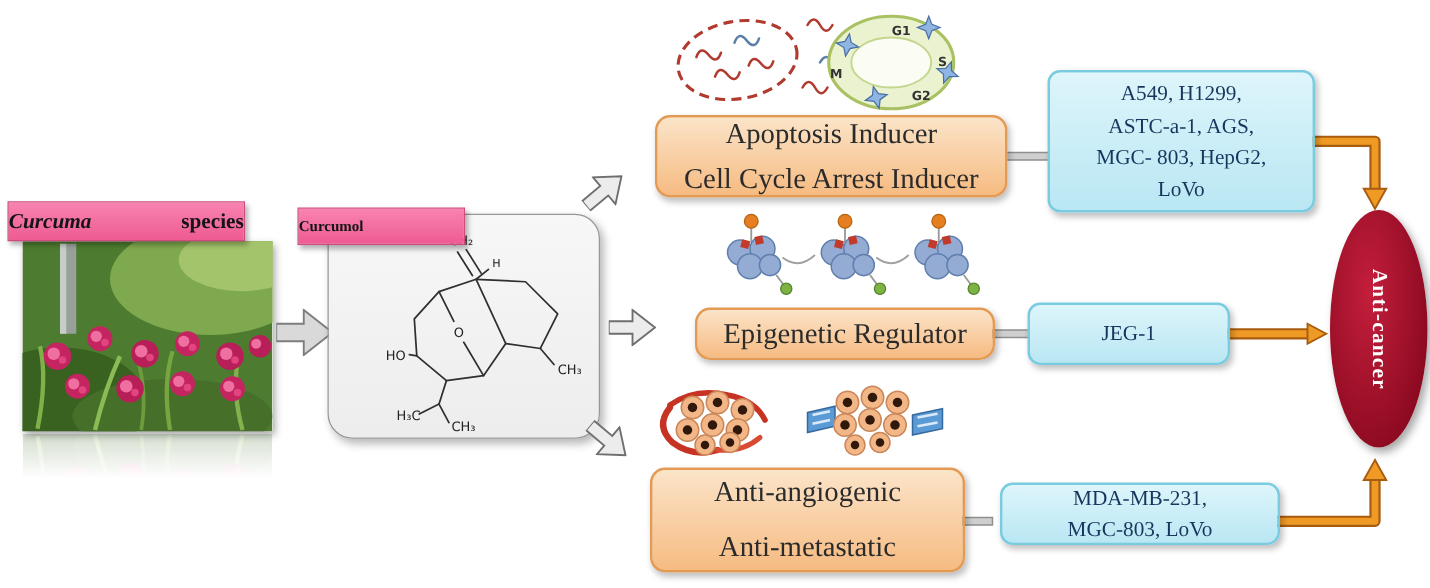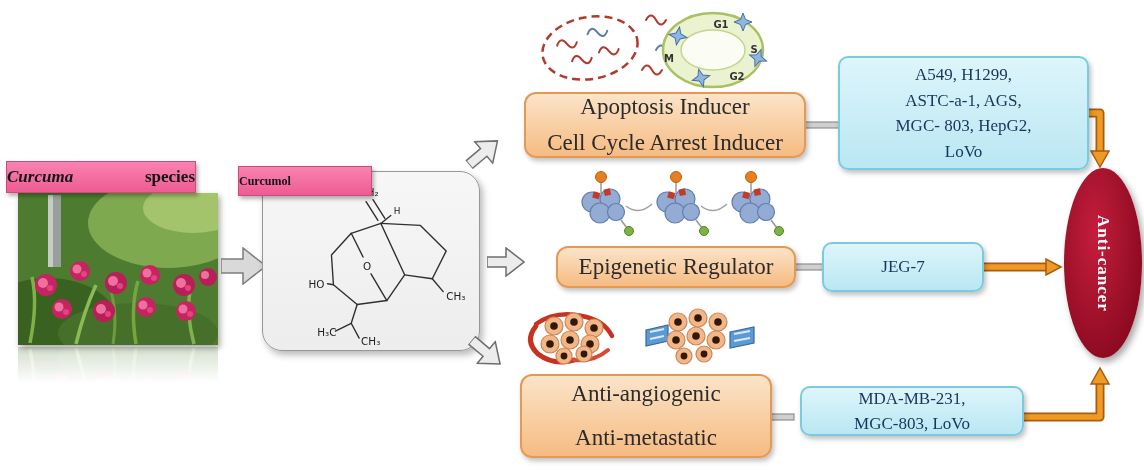--- a/index.html
+++ b/index.html
@@ -33,21 +33,21 @@
   .mech-box{position:absolute;display:flex;align-items:center;justify-content:center;z-index:2;
     background:linear-gradient(180deg,#fbe4c8 0%,#f6bb82 100%);border:2px solid #e39a55;border-radius:12px;
     color:#2b2b2b;font-size:23px;text-align:center;box-shadow:2px 3px 5px rgba(0,0,0,.25);line-height:1.55}
   #box-apoptosis{left:524px;top:92px;width:282px;height:66px}
   #box-epigenetic{left:556px;top:246px;width:240px;height:42px}
   #box-angio{left:520px;top:374px;width:252px;height:84px;line-height:1.9}
 
   .cells-box{position:absolute;display:flex;align-items:center;justify-content:center;z-index:2;
     background:linear-gradient(180deg,#def5fb 0%,#b9e7f3 100%);border:2px solid #79cbe0;border-radius:10px;
     color:#17365d;font-size:17px;text-align:center;box-shadow:2px 3px 5px rgba(0,0,0,.25);line-height:1.5}
-  #cells-apoptosis{left:838px;top:56px;width:251px;height:114px}
+  #cells-apoptosis{left:838px;top:56px;width:214px;height:114px}
   #cells-epigenetic{left:822px;top:242px;width:162px;height:50px}
   #cells-angio{left:800px;top:386px;width:224px;height:50px}
 
   .pre{white-space:pre-line}
 
   .icons-abs{position:absolute;z-index:2}
   #icons-top{left:528px;top:4px}
   #icons-mid{left:556px;top:166px}
   #icons-bottom{left:516px;top:296px}
 
@@ -459,21 +459,21 @@
     <div class="pre">Epigenetic Regulator</div>
   </div>
 
   <div id="cells-apoptosis" class="cells-box">
     <div class="pre">A549, H1299,
 ASTC-a-1, AGS,
 MGC- 803, HepG2,
 LoVo</div>
   </div>
   <div id="cells-epigenetic" class="cells-box">
-    <div class="pre">JEG-7</div>
+    <div class="pre">JEG-1</div>
   </div>
   <div id="cells-angio" class="cells-box">
     <div class="pre">MDA-MB-231,
 MGC-803, LoVo</div>
   </div>
 
   <div id="outcome">
     <span class="vtext">Anti-cancer</span>
   </div>
 

